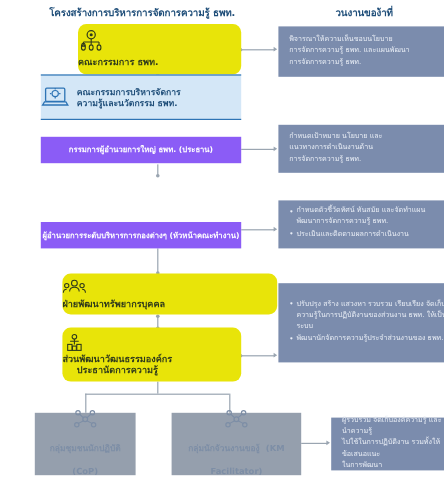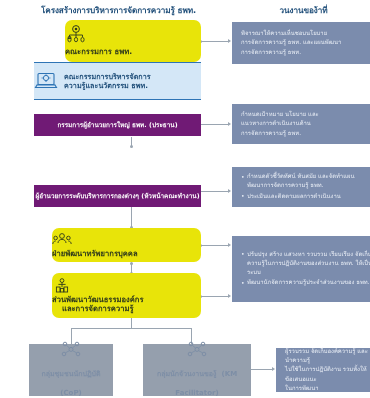--- a/index.html
+++ b/index.html
@@ -68,21 +68,21 @@
     background: #d4e7f7;
     border-top: 1.6px solid #2e74b5;
     border-bottom: 1.6px solid #2e74b5;
   }
   .lightblue .label {
     color: #1f4e79;
     font-size: 7.2px;
     font-weight: bold;
   }
   .graybar {
-    background: #701a75;
+    background: #8b5cf6;
     display: flex; align-items: center; justify-content: center;
   }
   .graybar .label {
     color: #ffffff;
     font-size: 6.4px;
     font-weight: bold;
     text-align: center;
   }
   .graybox {
     background: #959fad;
@@ -208,21 +208,21 @@
 
   <div class="node graybar" style="left:18px; top:114px; width:167px; height:22px;">
     <span class="label">กรรมการผู้อำนวยการใหญ่ ธพท. (ประธาน)</span>
   </div>
 
 
   <div class="node graybar" style="left:18px; top:185px; width:167px; height:22px;">
     <span class="label">ผู้อำนวยการระดับบริหารการกองต่างๆ (หัวหน้าคณะทำงาน)</span>
   </div>
 
-  <div class="node yellow" style="left:36px; top:228px; width:149px; height:34px;">
+  <div class="node yellow" style="left:36px; top:228px; width:179px; height:34px;">
     <span>
       <svg width="20" height="15" viewBox="0 0 20 15">
         <circle cx="10" cy="4" r="2.4" fill="none" stroke="#2f3a1b" stroke-width="0.9"></circle>
         <path d="M6 11c0-2.2 1.8-3.6 4-3.6s4 1.4 4 3.6" fill="none" stroke="#2f3a1b" stroke-width="0.9"></path>
         <circle cx="3.6" cy="6" r="1.8" fill="none" stroke="#2f3a1b" stroke-width="0.9"></circle>
         <circle cx="16.4" cy="6" r="1.8" fill="none" stroke="#2f3a1b" stroke-width="0.9"></circle>
         <path d="M0.8 12c0-1.8 1.2-2.9 2.8-2.9" fill="none" stroke="#2f3a1b" stroke-width="0.9"></path>
         <path d="M19.2 12c0-1.8-1.2-2.9-2.8-2.9" fill="none" stroke="#2f3a1b" stroke-width="0.9"></path>
       </svg>
     </span>
@@ -235,21 +235,21 @@
         <circle cx="10" cy="2.6" r="1.9" fill="none" stroke="#2f3a1b" stroke-width="0.9"></circle>
         <line x1="10" y1="4.6" x2="10" y2="9" stroke="#2f3a1b" stroke-width="0.9"></line>
         <line x1="6.4" y1="6.4" x2="13.6" y2="6.4" stroke="#2f3a1b" stroke-width="0.9"></line>
         <rect x="4.4" y="9" width="3.6" height="5" fill="none" stroke="#2f3a1b" stroke-width="0.9"></rect>
         <rect x="12" y="9" width="3.6" height="5" fill="none" stroke="#2f3a1b" stroke-width="0.9"></rect>
         <rect x="8.4" y="10.4" width="3.2" height="3.6" fill="none" stroke="#2f3a1b" stroke-width="0.9"></rect>
       </svg>
     </span>
     <span style="margin-top:2px;">
       <span class="label">ส่วนพัฒนาวัฒนธรรมองค์กร</span>
-      <span class="label">และการจัดการความรู้</span>
+      <span class="label">ประธานัดการความรู้</span>
     </span>
   </div>
 
   <div class="graybox" style="position:absolute; left:13px; top:344px; width:84px; height:52px;">
     <span>
       <svg width="22" height="17" viewBox="0 0 22 17">
         <circle cx="5" cy="3" r="1.8" fill="none" stroke="#7d8ea6" stroke-width="1"></circle>
         <circle cx="17" cy="3" r="1.8" fill="none" stroke="#7d8ea6" stroke-width="1"></circle>
         <circle cx="11" cy="8.4" r="2" fill="none" stroke="#7d8ea6" stroke-width="1"></circle>
         <circle cx="4" cy="13" r="1.8" fill="none" stroke="#7d8ea6" stroke-width="1"></circle>

